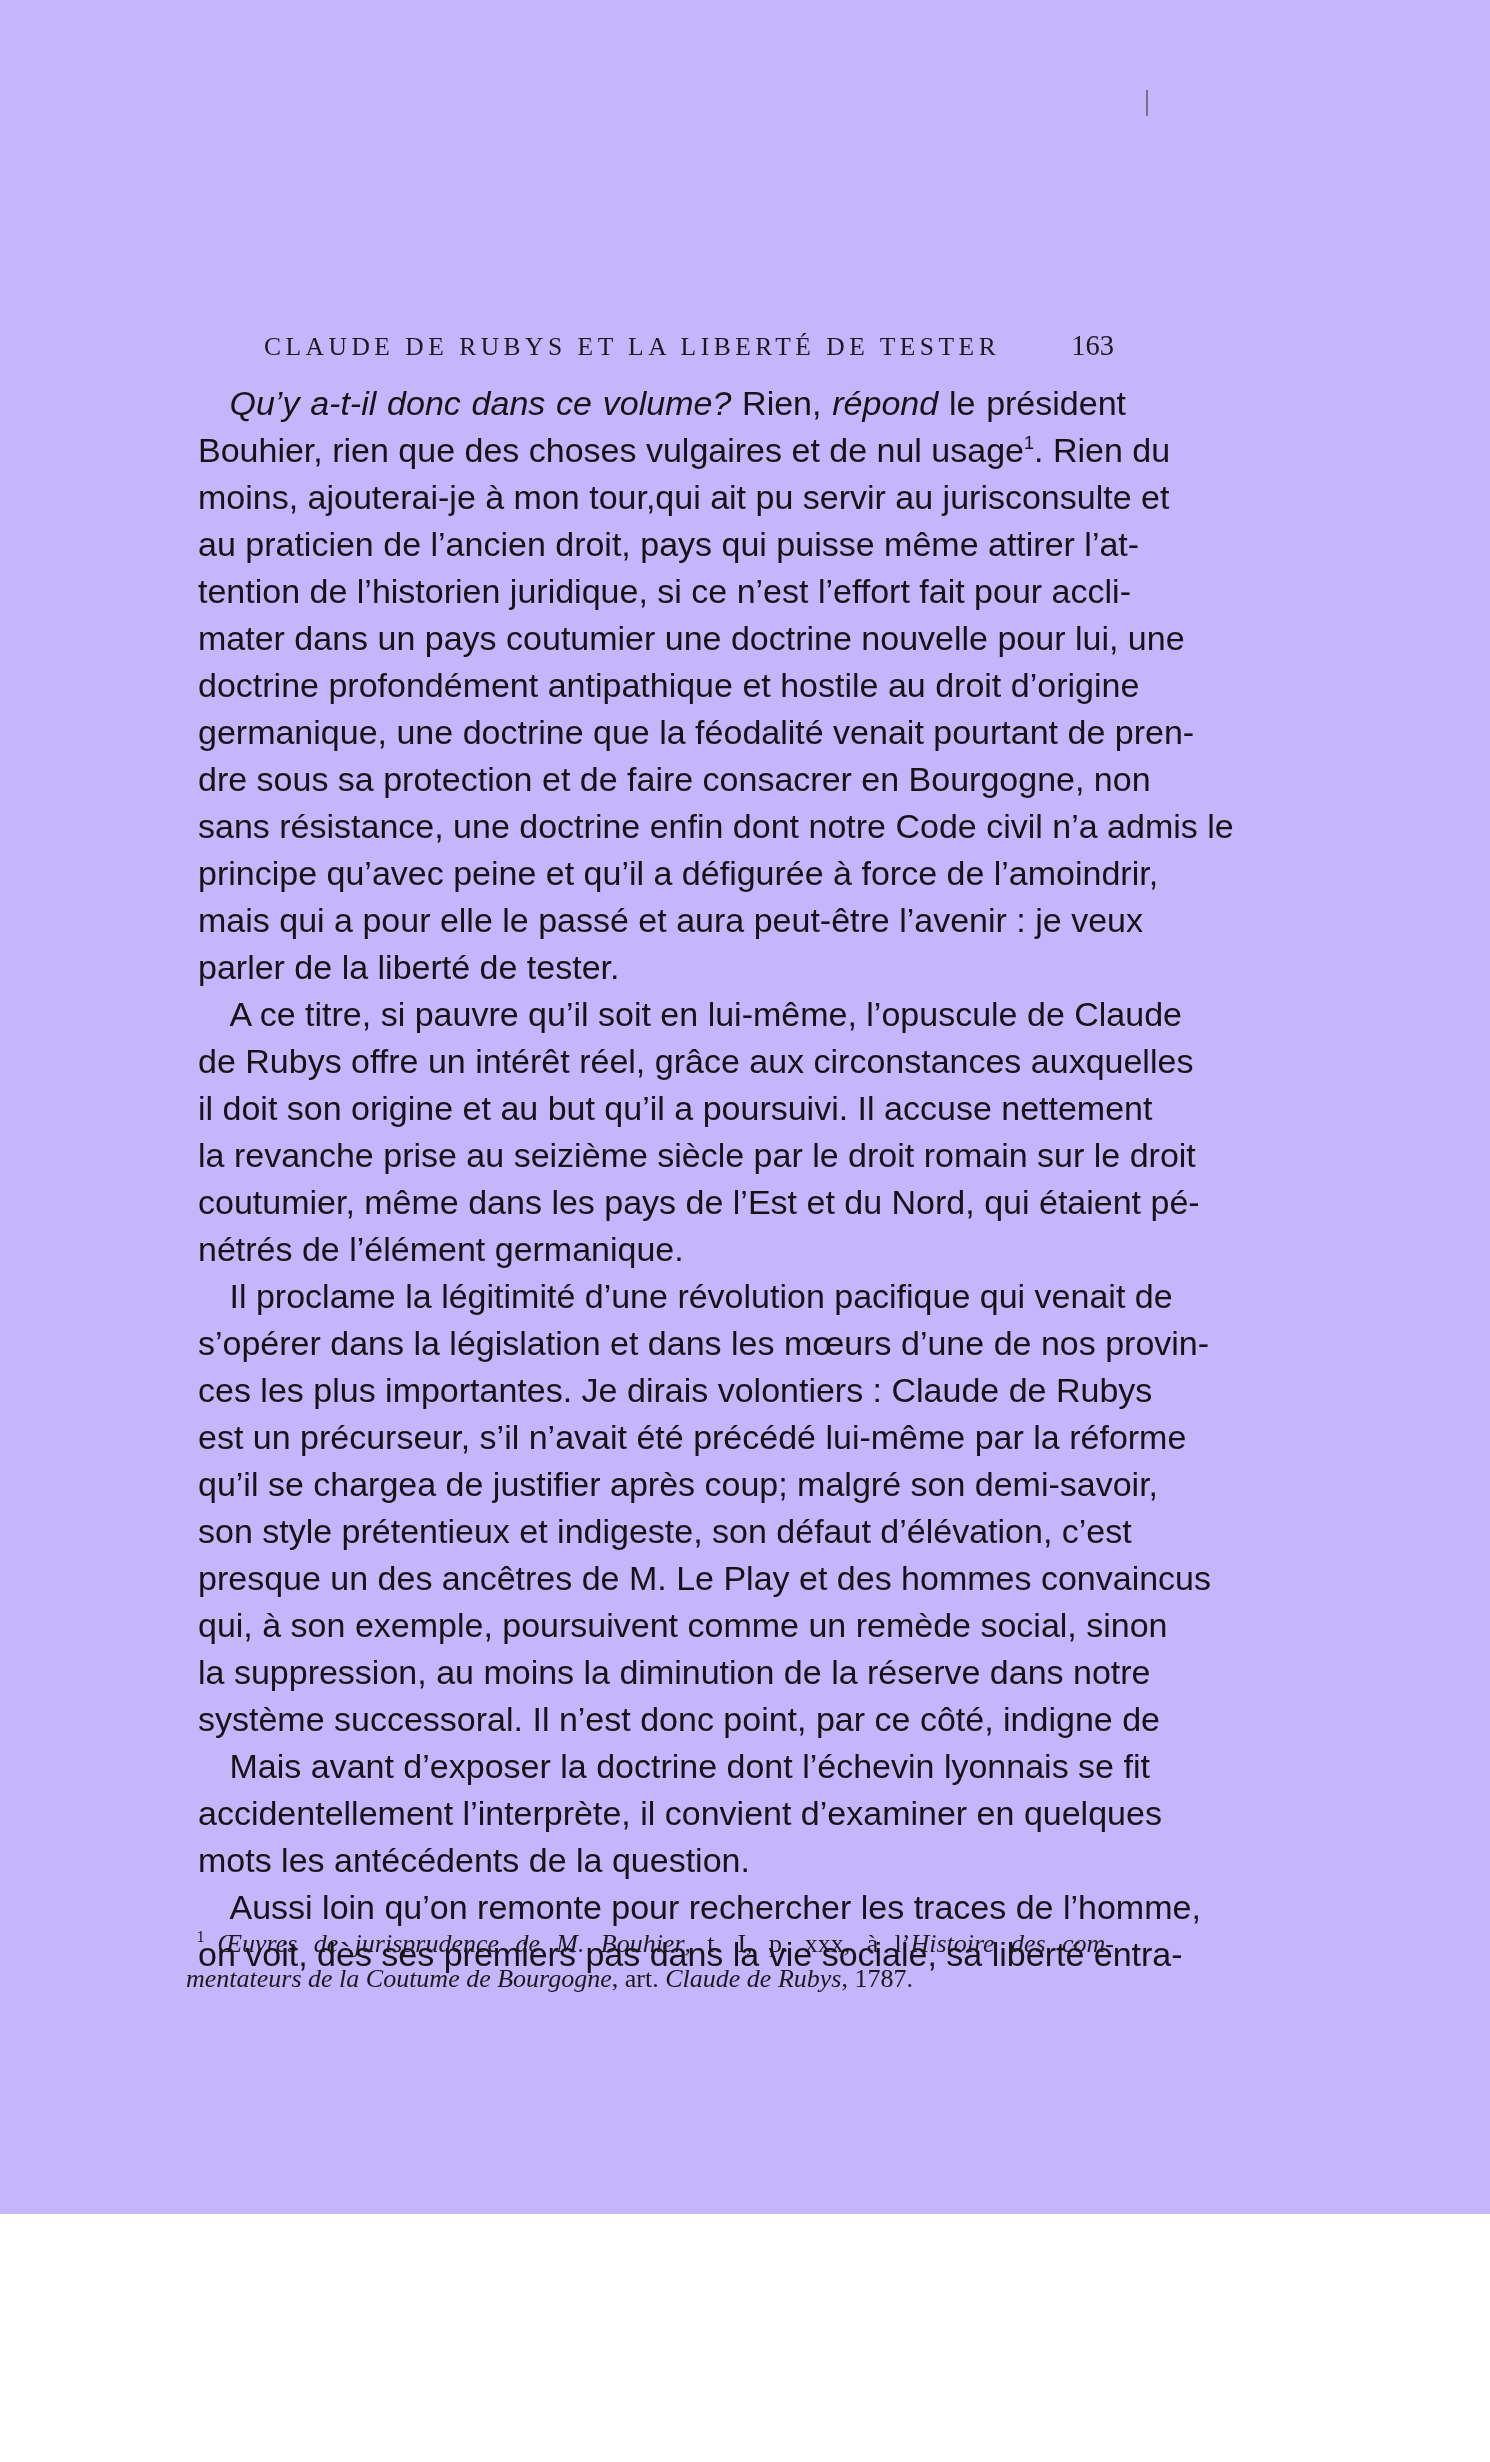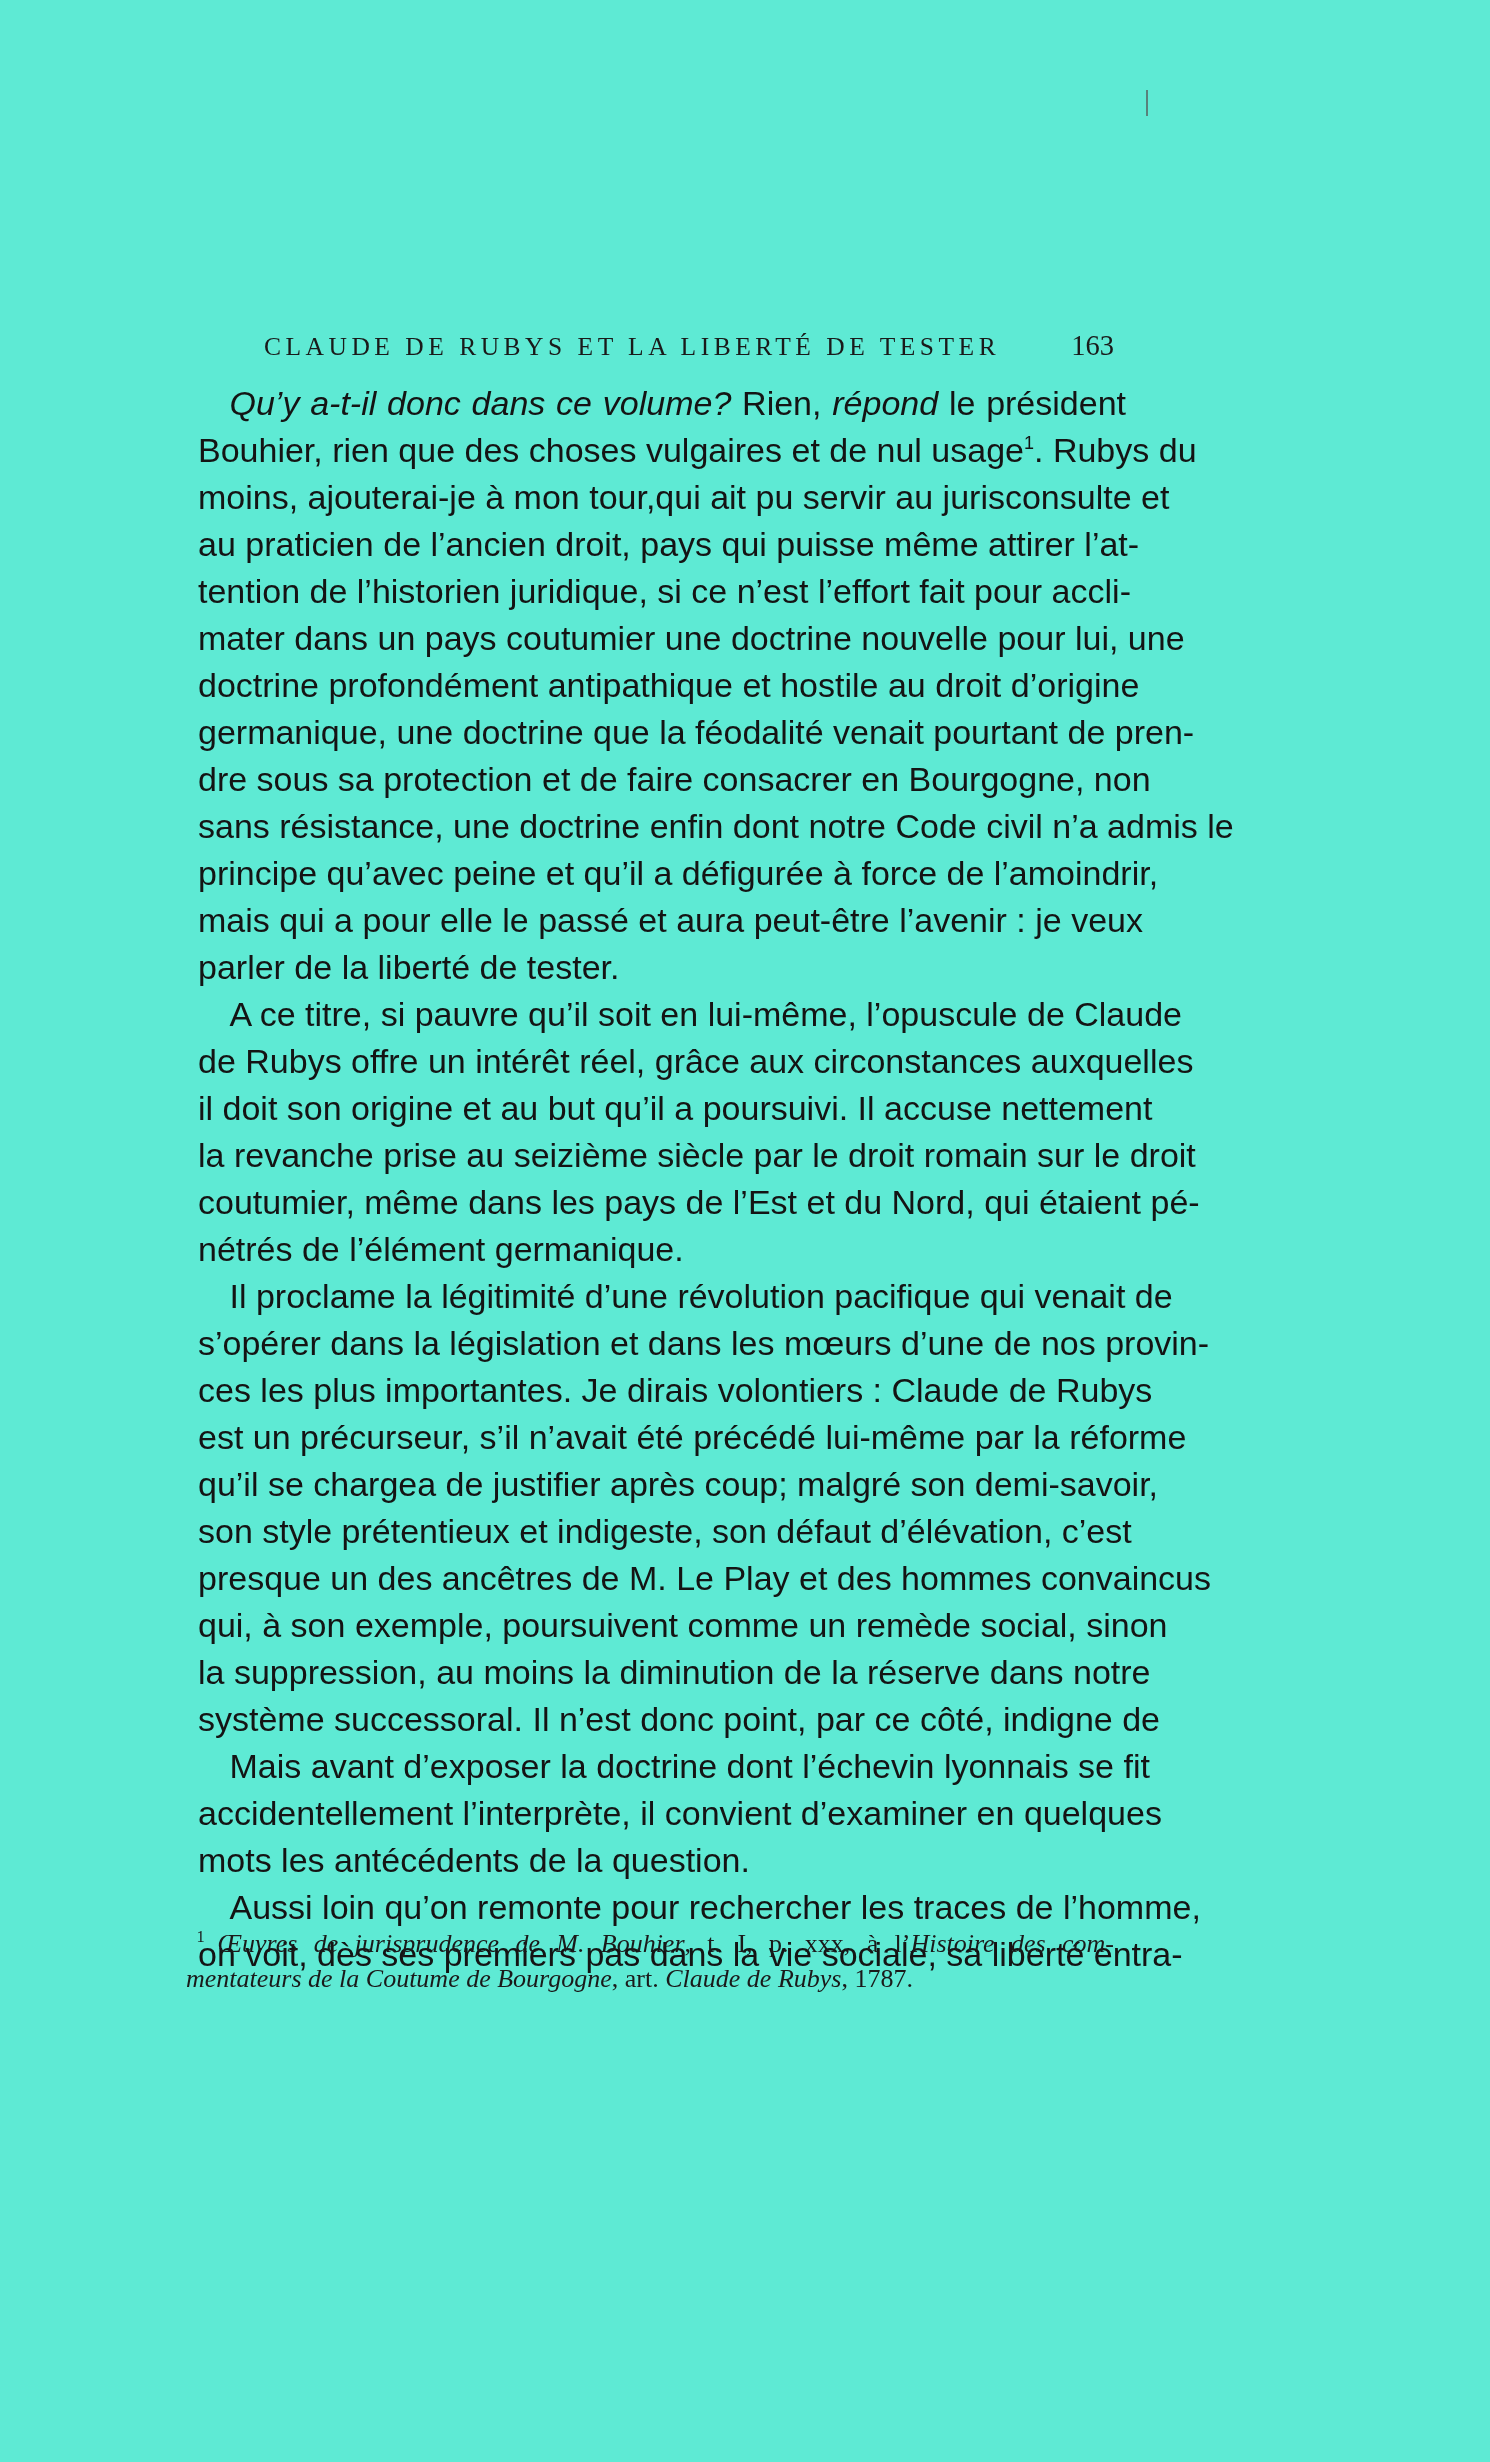--- a/index.html
+++ b/index.html
@@ -1,17 +1,17 @@
 <!DOCTYPE html>
 <html style="font-size:12px"><head>
 <meta charset="utf-8">
 <style>
   html, body { margin: 0; padding: 0; background: #ffffff; }
   body { width: 1490px; height: 2462px; position: relative; overflow: hidden; }
-  .page { position: absolute; left: 0; top: 0; width: 1490px; height: 2462px; background: #5eead4; color: #141414; }
+  .page { position: absolute; left: 0; top: 0; width: 1490px; height: 2214px; background: #c4b5fd; color: #141414; }
   .speck { position: absolute; left: 1146px; top: 90px; width: 1.5px; height: 25.5px; background: #555; opacity: 0.7; }
   .running-head {
     position: absolute; left: 186px; top: 328px; width: 928px;
     font-family: "Liberation Serif", "DejaVu Serif", serif;
     font-size: 28.5px; line-height: 35px; color: #1a1a1a;
     display: flex; justify-content: space-between; align-items: baseline;
   }
   .running-head .title { margin-left: 78px; letter-spacing: 4.5px; text-transform: uppercase; font-size: 25.5px; }
   .running-head .folio { font-size: 28.5px; margin-left: 12px; }
   .body-text {
@@ -39,21 +39,21 @@
   <div class="speck"></div>
 
   <div class="running-head">
     <span class="title">CLAUDE DE RUBYS ET LA LIBERTÉ DE TESTER</span>
     <span class="folio">163</span>
   </div>
 
   <div class="body-text" id="body-text">
       <div>
         <span class="line indent"><em>Qu’y  a-t-il donc dans  ce volume?</em><span> Rien, </span><em>répond</em><span> le  président</span></span>
-        <span class="line"><span>Bouhier, rien que des choses vulgaires  et  de nul usage</span><sup class="fnref">1</sup><span>. Rubys du</span></span>
+        <span class="line"><span>Bouhier, rien que des choses vulgaires  et  de nul usage</span><sup class="fnref">1</sup><span>. Rien du</span></span>
         <span class="line"><span>moins, ajouterai-je à mon tour,qui ait pu servir au jurisconsulte et</span></span>
         <span class="line"><span>au praticien de  l’ancien droit, pays  qui puisse  même attirer l’at-</span></span>
         <span class="line"><span>tention de l’historien juridique, si  ce  n’est l’effort fait pour accli-</span></span>
         <span class="line"><span>mater dans  un pays coutumier une doctrine nouvelle pour lui,  une</span></span>
         <span class="line"><span>doctrine profondément antipathique et hostile au droit d’origine</span></span>
         <span class="line"><span>germanique, une doctrine que la féodalité venait pourtant de pren-</span></span>
         <span class="line"><span>dre  sous  sa  protection  et  de  faire  consacrer en Bourgogne, non</span></span>
         <span class="line"><span>sans résistance, une doctrine enfin dont notre Code civil n’a admis le</span></span>
         <span class="line"><span>principe qu’avec  peine et  qu’il a défigurée à  force de l’amoindrir,</span></span>
         <span class="line"><span>mais qui  a  pour  elle  le  passé et aura peut-être l’avenir : je veux</span></span>

